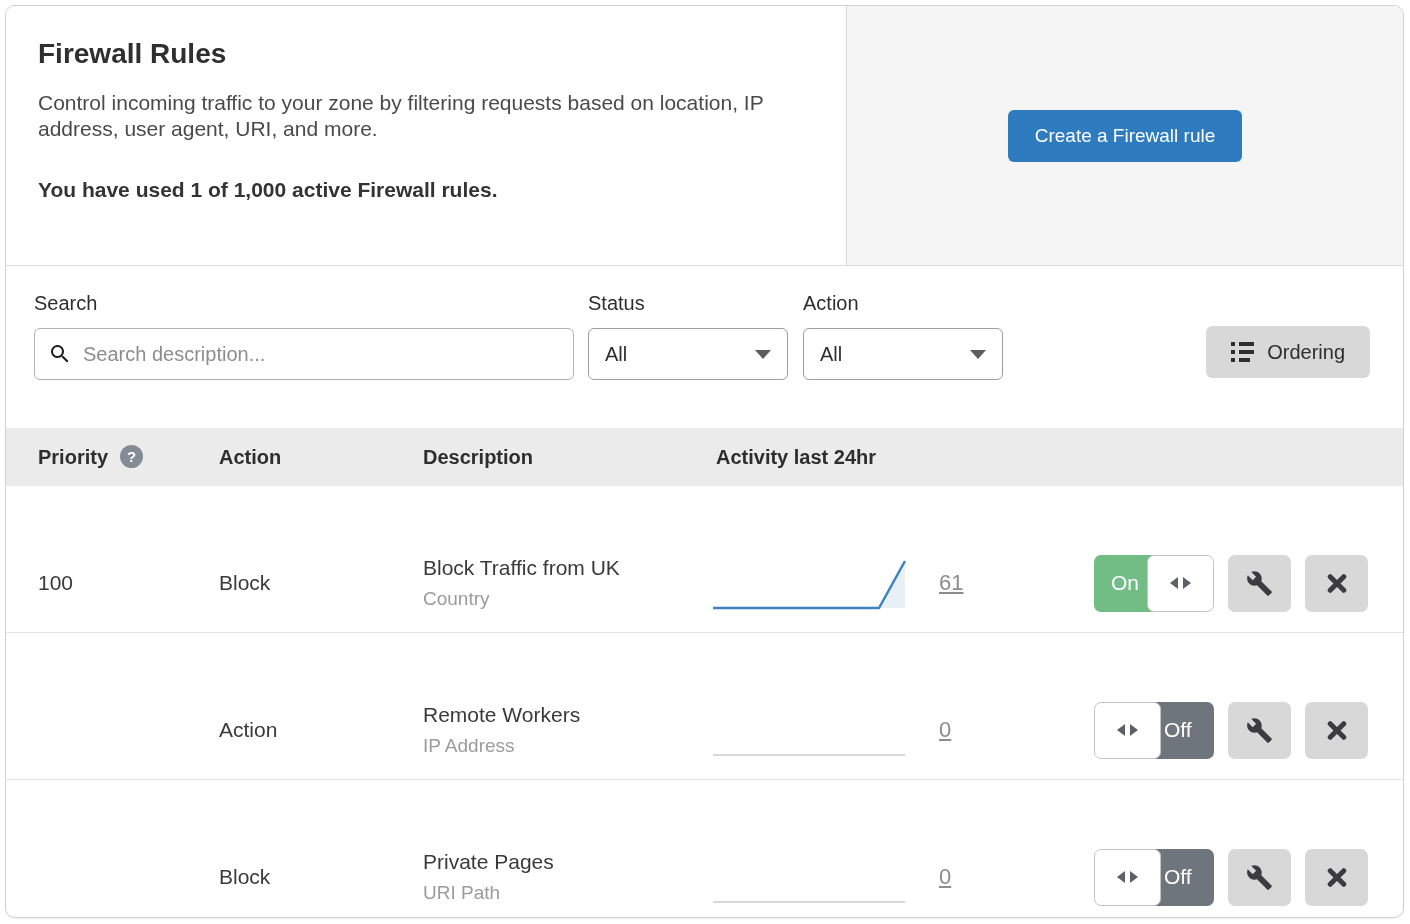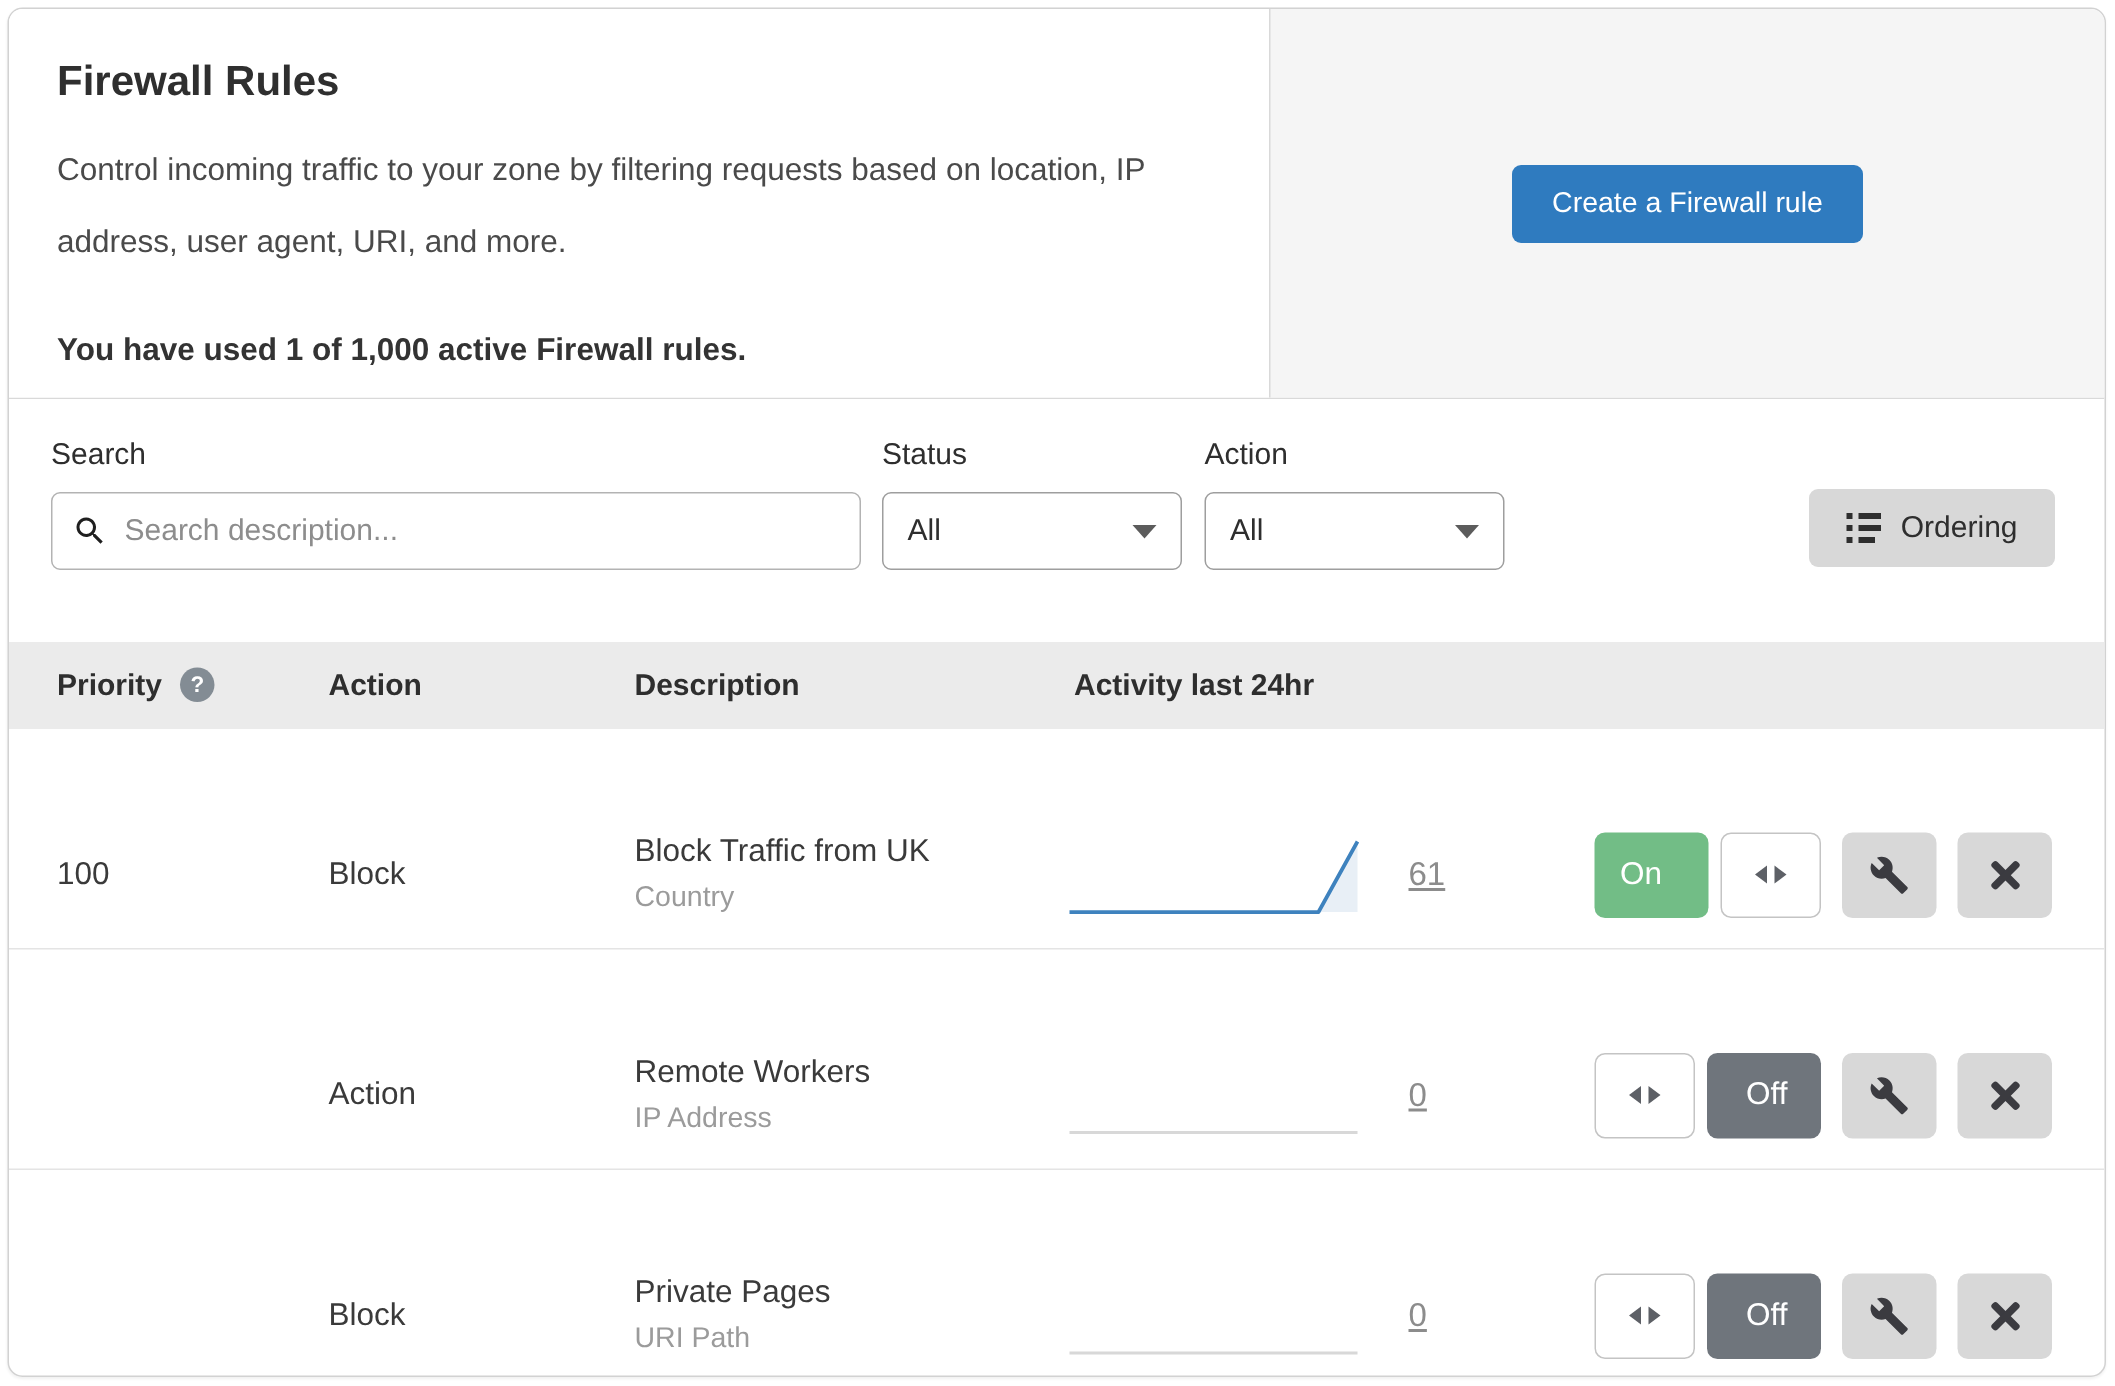--- a/index.html
+++ b/index.html
@@ -7,21 +7,21 @@
   .card {
     position:absolute; left:5px; top:5px; width:1399px; height:913px;
     background:#fff; border:1px solid #d2d2d2; border-radius:10px; overflow:hidden;
     box-shadow:0 1px 2px rgba(0,0,0,0.06);
   }
 
   
   .top { display:flex; height:260px; border-bottom:1px solid #d9d9d9; }
   .top-left { width:840px; padding:26px 32px; background:#fff; }
   .page-title { font-size:28px; font-weight:bold; color:#2f2f2f; margin:6px 0 20px; }
-  .page-desc { font-size:21px; color:#4a4a4a; line-height:48px; max-width:770px; }
+  .page-desc { font-size:21px; color:#4a4a4a; line-height:26px; max-width:770px; }
   .usage { font-size:21px; font-weight:bold; color:#333; margin-top:36px; }
   .top-right { flex:1; background:#f5f5f5; border-left:1px solid #d9d9d9;
     display:flex; align-items:center; justify-content:center; }
   .create-btn { background:#2f7bbf; color:#fff; border:none; border-radius:6px;
     font-size:19px; padding:15px 27px; cursor:pointer; font-family:inherit;text-align:right; }
 
   
   .filters { display:flex; align-items:flex-start; padding:26px 33px 0 28px; height:162px; }
   .fgroup { display:flex; flex-direction:column; }
   .flabel { font-size:20px; color:#2e2e2e; margin-bottom:13px; }
@@ -57,21 +57,21 @@
     line-height:23px; margin-left:12px; vertical-align:2px; cursor:pointer; }
   .trow { height:99px; display:flex; align-items:center; border-bottom:1px solid #e4e4e4;
     font-size:21px; color:#3a3a3a;margin-top:48px; }
   .desc-title { font-size:21px; color:#3a3a3a; }
   .desc-sub { font-size:19px; color:#9b9b9b; margin-top:8px; }
   .spark { flex:0 0 200px; height:57px; }
   .count { flex:0 0 70px; padding-left:28px; font-size:22px; color:#8c8c8c;text-decoration:underline; }
   .controls { margin-left:auto; display:flex; align-items:center; gap:14px; padding-right:35px; }
 
   
-  .toggle { position:relative; width:151px; height:57px; cursor:pointer; }
+  .toggle { position:relative; width:120px; height:57px; cursor:pointer; }
   .tg-pill { position:absolute; top:0; height:57px; width:76px; border-radius:7px;
     display:flex; align-items:center; color:#fff; font-size:21px; }
   .tg-on  { left:0; background:#72bd86; padding-left:17px; }
   .tg-off { right:0; background:#6f757c; padding-left:26px; }
   .tg-knob { position:absolute; top:0; width:67px; height:57px; background:#fff;
     border:1px solid #c4c4c4; border-radius:7px; display:flex; align-items:center;
     justify-content:center; gap:5px; }
   .knob-right { right:0; } .knob-left { left:0; }
   .tri-l { width:0; height:0; border-top:6px solid transparent; border-bottom:6px solid transparent;
     border-right:8px solid #5d6066; }

